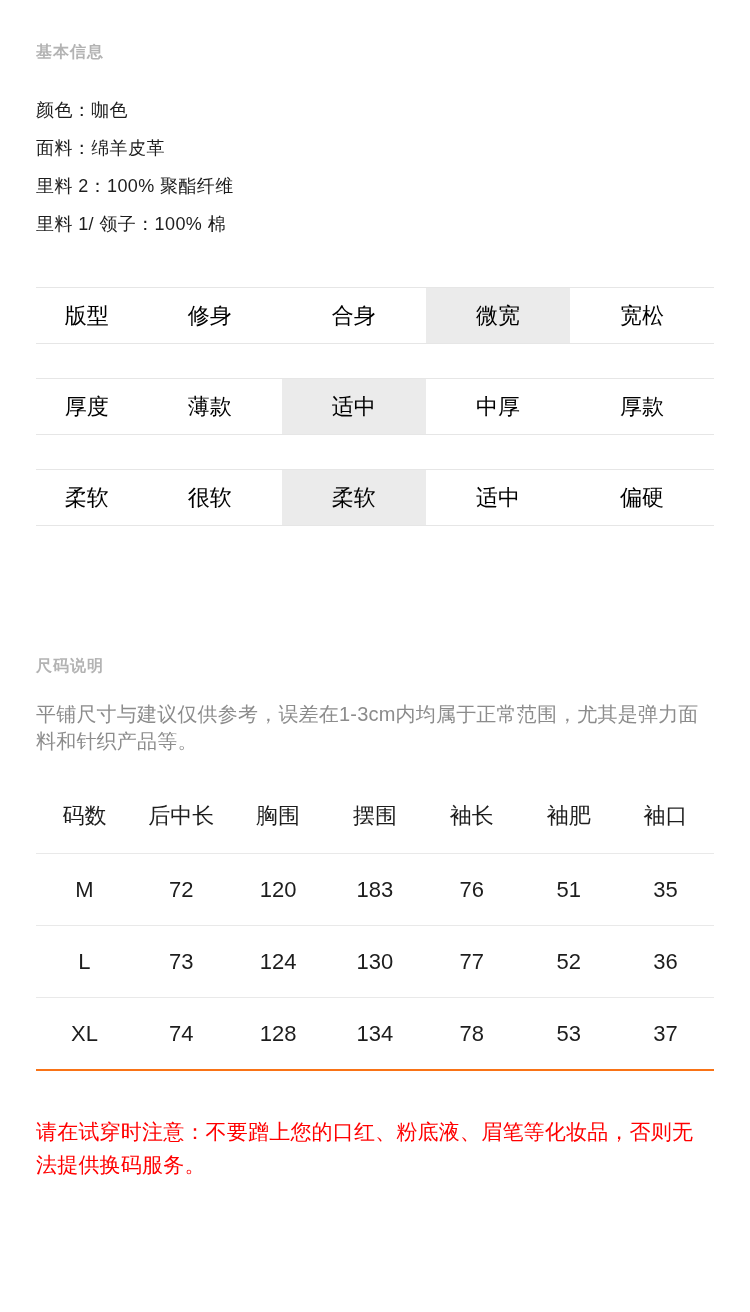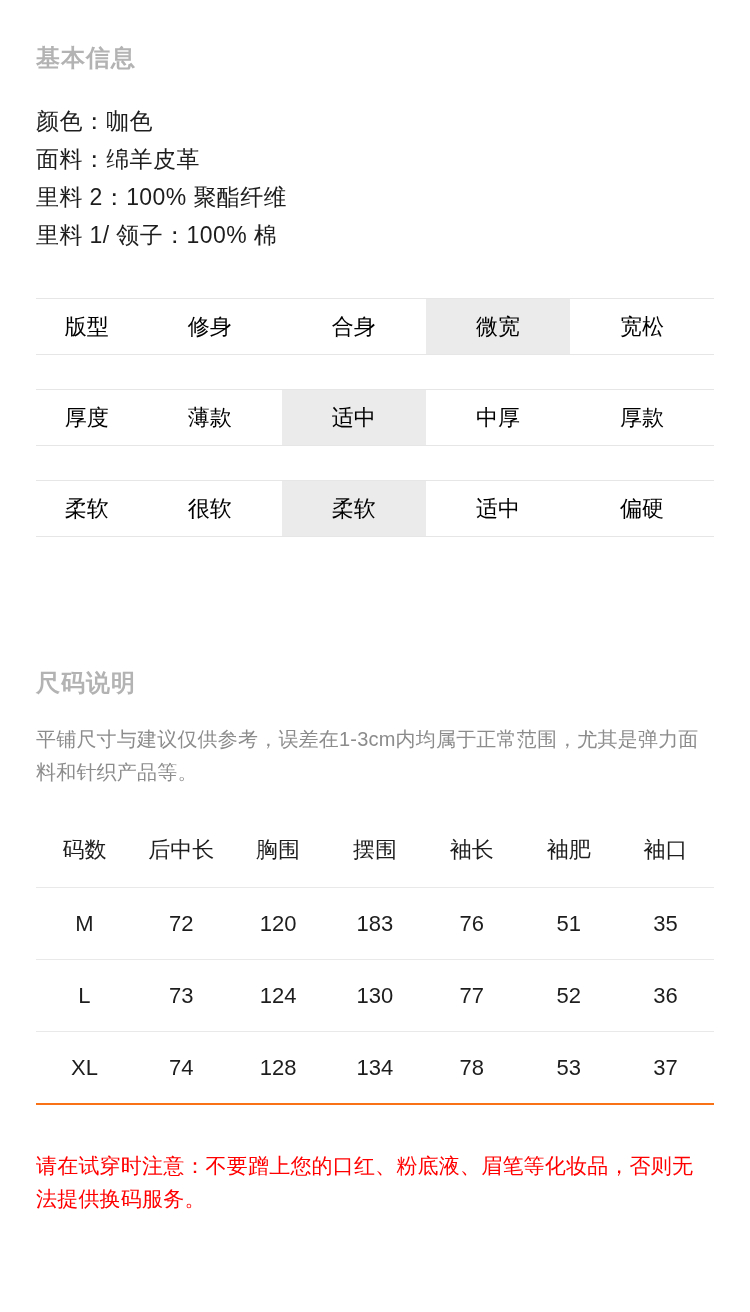--- a/index.html
+++ b/index.html
@@ -16,32 +16,32 @@
   }
   .page {
     width: 750px;
     min-height: 1312px;
     box-sizing: border-box;
     padding: 0 36px;
     position: relative;
   }
   .section-title {
     color: #b3b3b3;
-    font-size: 24px;
+    font-size: 16px;
     letter-spacing: 1px;
     margin: 0;
   }
   #basic-title { padding-top: 42px; }
   .basic-list {
     margin: 0;
     padding: 0;
     list-style: none;
   }
   .basic-list li {
-    font-size: 23px;
+    font-size: 18px;
     color: #1d1d1d;
     line-height: 38px;
     margin: 0;
     letter-spacing: 0.4px;
   }
   #basic-list { margin-top: 28px; }
   #index-title { margin-top: 44px; }
 
   
   .index-table {
@@ -67,21 +67,21 @@
   .index-table td.highlight {
     background: #ebebeb;
   }
   .index-table td.label {
     width: 15%;
   }
 
   #size-title { margin-top: 96px; }
   .size-note {
     font-size: 20px;
-    line-height: 33px;
+    line-height: 27px;
     color: #8c8c8c;
     margin-top: 24px;
     letter-spacing: 0.2px;
   }
 
   .size-table {
     width: 100%;
     border-collapse: collapse;
     margin-top: 38px;
     table-layout: fixed;

